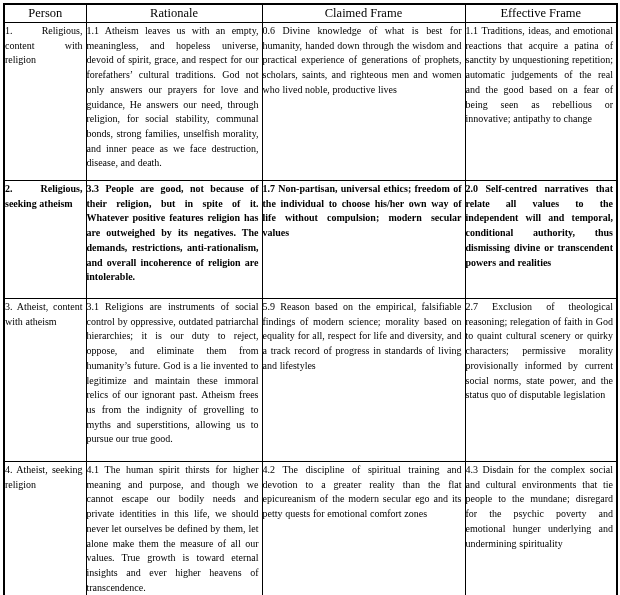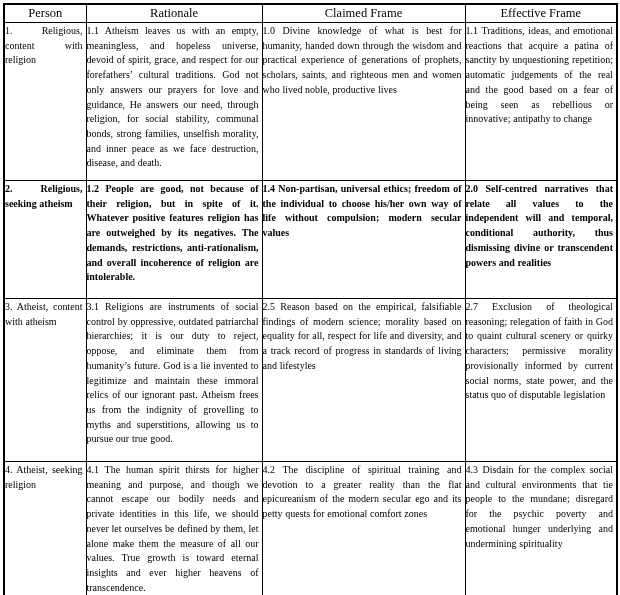--- a/index.html
+++ b/index.html
@@ -75,33 +75,33 @@
         <th>Person</th>
         <th>Rationale</th>
         <th>Claimed Frame</th>
         <th>Effective Frame</th>
       </tr>
     </thead>
     <tbody>
       <tr class="r1">
         <td class="person-cell">1. Religious, content with religion</td>
         <td>1.1 Atheism leaves us with an empty, meaningless, and hopeless universe, devoid of spirit, grace, and respect for our forefathers’ cultural traditions. God not only answers our prayers for love and guidance, He answers our need, through religion, for social stability, communal bonds, strong families, unselfish morality, and inner peace as we face destruction, disease, and death.</td>
-        <td>1.0 Divine knowledge of what is best for humanity, handed down through the wisdom and practical experience of generations of prophets, scholars, saints, and righteous men and women who lived noble, productive lives</td>
+        <td>0.6 Divine knowledge of what is best for humanity, handed down through the wisdom and practical experience of generations of prophets, scholars, saints, and righteous men and women who lived noble, productive lives</td>
         <td>1.1 Traditions, ideas, and emotional reactions that acquire a patina of sanctity by unquestioning repetition; automatic judgements of the real and the good based on a fear of being seen as rebellious or innovative; antipathy to change</td>
       </tr>
       <tr class="r2">
         <td class="person-cell">2. Religious, seeking atheism</td>
-        <td>1.2 People are good, not because of their religion, but in spite of it. Whatever positive features religion has are outweighed by its negatives. The demands, restrictions, anti-rationalism, and overall incoherence of religion are intolerable.</td>
-        <td>1.4 Non-partisan, universal ethics; freedom of the individual to choose his/her own way of life without compulsion; modern secular values</td>
+        <td>3.3 People are good, not because of their religion, but in spite of it. Whatever positive features religion has are outweighed by its negatives. The demands, restrictions, anti-rationalism, and overall incoherence of religion are intolerable.</td>
+        <td>1.7 Non-partisan, universal ethics; freedom of the individual to choose his/her own way of life without compulsion; modern secular values</td>
         <td>2.0 Self-centred narratives that relate all values to the independent will and temporal, conditional authority, thus dismissing divine or transcendent powers and realities</td>
       </tr>
       <tr class="r3">
         <td class="person-cell">3. Atheist, content with atheism</td>
         <td>3.1 Religions are instruments of social control by oppressive, outdated patriarchal hierarchies; it is our duty to reject, oppose, and eliminate them from humanity’s future. God is a lie invented to legitimize and maintain these immoral relics of our ignorant past. Atheism frees us from the indignity of grovelling to myths and superstitions, allowing us to pursue our true good.</td>
-        <td>2.5 Reason based on the empirical, falsifiable findings of modern science; morality based on equality for all, respect for life and diversity, and a track record of progress in standards of living and lifestyles</td>
+        <td>5.9 Reason based on the empirical, falsifiable findings of modern science; morality based on equality for all, respect for life and diversity, and a track record of progress in standards of living and lifestyles</td>
         <td>2.7 Exclusion of theological reasoning; relegation of faith in God to quaint cultural scenery or quirky characters; permissive morality provisionally informed by current social norms, state power, and the status quo of disputable legislation</td>
       </tr>
       <tr class="r4">
         <td class="person-cell">4. Atheist, seeking religion</td>
         <td>4.1 The human spirit thirsts for higher meaning and purpose, and though we cannot escape our bodily needs and private identities in this life, we should never let ourselves be defined by them, let alone make them the measure of all our values. True growth is toward eternal insights and ever higher heavens of transcendence.</td>
         <td>4.2 The discipline of spiritual training and devotion to a greater reality than the flat epicureanism of the modern secular ego and its petty quests for emotional comfort zones</td>
         <td>4.3 Disdain for the complex social and cultural environments that tie people to the mundane; disregard for the psychic poverty and emotional hunger underlying and undermining spirituality</td>
       </tr>
     </tbody>
   </table>

